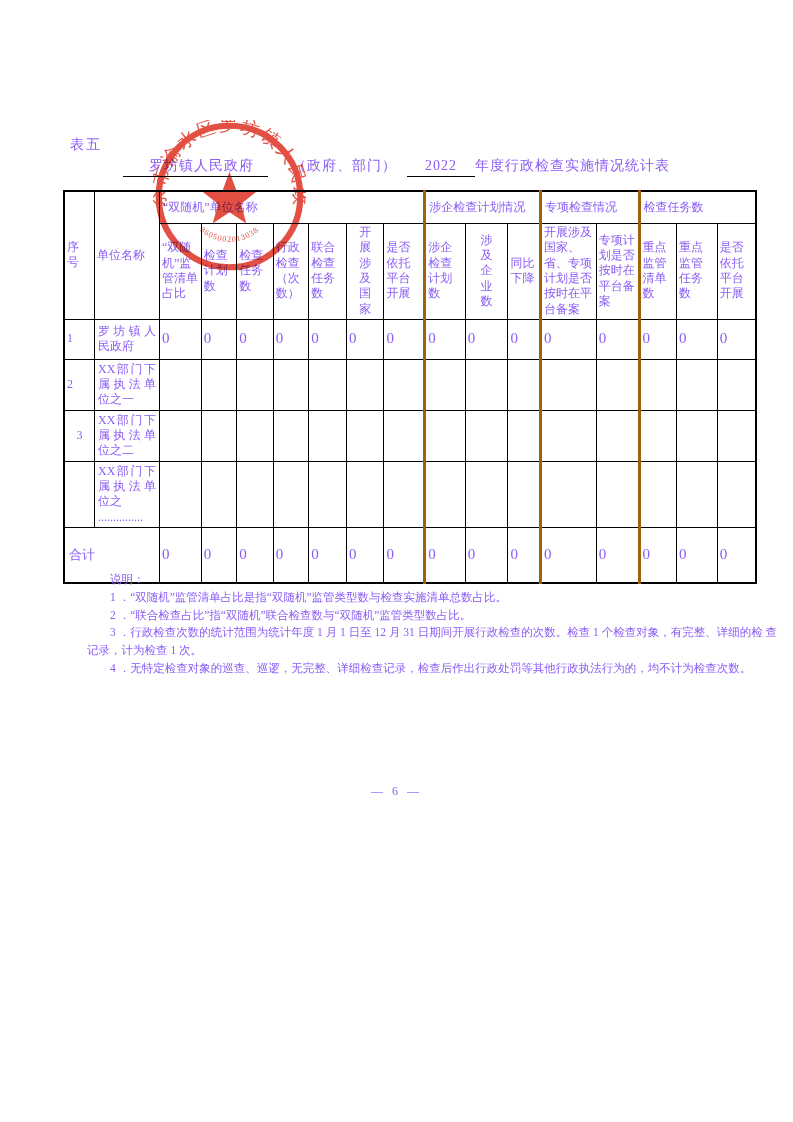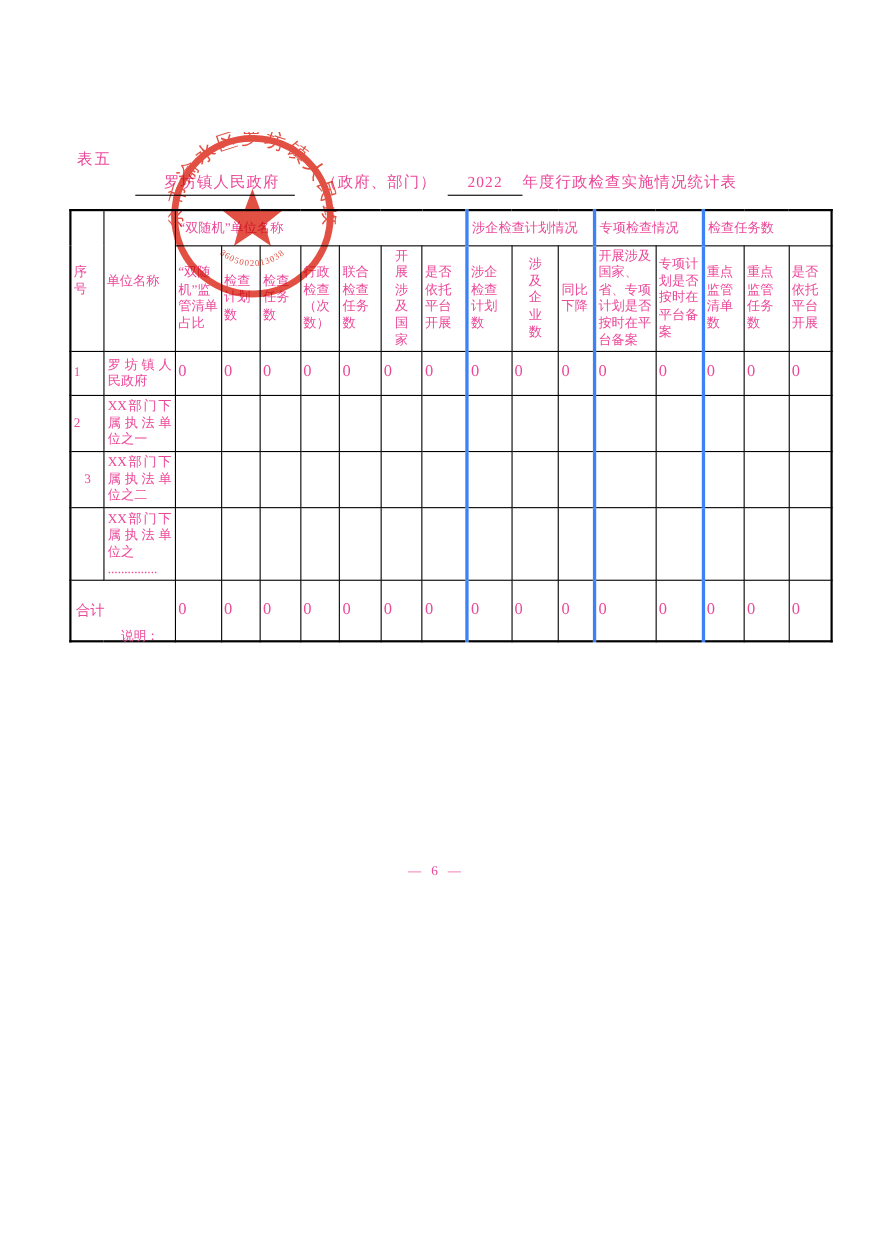--- a/index.html
+++ b/index.html
@@ -1,18 +1,18 @@
 <!DOCTYPE html>
 <html><head>
 <meta charset="utf-8">
 <style>
   html,body{margin:0;padding:0;background:#ffffff;}
   .page{
     position:relative;width:793px;height:1122px;background:#fff;overflow:hidden;
-    font-family:"Liberation Serif","DejaVu Serif",serif;color:#ec4899;
+    font-family:"Liberation Serif","DejaVu Serif",serif;color:#8b5cf6;
   }
   .table-label{position:absolute;left:70px;top:136px;font-size:14px;letter-spacing:2px;}
   .title{position:absolute;top:157px;left:0;width:100%;text-align:center;font-size:14px;letter-spacing:1px;white-space:nowrap;}
   .title .u{display:inline-block;border-bottom:1px solid #000;line-height:1.25;}
   .u-unit{padding:0 14px 1px 26px;}
   .u-year{padding:0 18px 1px 18px;margin-left:10px;}
   .title .scope{margin-left:24px;}
 
   table.tbl{
     position:absolute;left:63px;top:190px;width:694px;
@@ -22,21 +22,21 @@
   .tbl th,.tbl td{
     border:1px solid #000;font-weight:normal;vertical-align:middle;
     text-align:left;word-break:break-all;line-height:1.28;padding:1px 2px;
   }
   .tbl th.corner .inner{font-size:12px;}
   .tbl th.seq .inner{width:1em;}
   .tbl th.group{font-size:12px;padding-left:3px;}
   .tbl th.sub{font-size:12px;}
   .tbl th.sub .inner{margin:0;}
   .tbl th.v1 .inner{width:1em;margin:0 auto;}
-  .tbl .gsep{border-left:3px solid #3b82f6;}
+  .tbl .gsep{border-left:3px solid #a16207;}
   .tbl td.no{font-size:12px;padding-left:2px;}
   .tbl td.name{font-size:12px;text-align:justify;white-space:pre-line;padding:2px 3px;}
   .tbl td.total{font-size:13px;padding-left:4px;white-space:normal;}
   .tbl td.val{font-size:15px;padding-left:2px;}
 
   .notes{position:absolute;left:87px;top:571px;width:698px;font-size:11.5px;line-height:1.55;}
   .notes p{margin:0;text-indent:2em;}
 
   .footer{position:absolute;top:784px;left:0;width:100%;text-align:center;font-size:12px;letter-spacing:3px;}
 
@@ -229,20 +229,26 @@
           <td class="val">0</td>
           <td class="val gsep">0</td>
           <td class="val">0</td>
           <td class="val">0</td>
         </tr>
       </tbody>
     </table>
 
   <div class="notes">
     <p class="notes-heading">说明：</p>
+    <div>
+        <p>1 ．“双随机”监管清单占比是指“双随机”监管类型数与检查实施清单总数占比。</p>
+        <p>2 ．“联合检查占比”指“双随机”联合检查数与“双随机”监管类型数占比。</p>
+        <p>3 ．行政检查次数的统计范围为统计年度 1 月 1 日至 12 月 31 日期间开展行政检查的次数。检查 1 个检查对象，有完整、详细的检 查记录，计为检查 1 次。</p>
+        <p>4 ．无特定检查对象的巡查、巡逻，无完整、详细检查记录，检查后作出行政处罚等其他行政执法行为的，均不计为检查次数。</p>
+      </div>
   </div>
 
   <div class="footer">— 6 —</div>
 
   <svg class="seal" viewBox="0 0 160 160">
     <circle cx="80" cy="80" r="74" fill="none" stroke="#dd3224" stroke-width="6.5"></circle>
     <polygon points="80,54 87.35,73.9 108.5,74.7 91.9,87.9 97.6,108.3 80,96.5 62.4,108.3 68.1,87.9 51.5,74.7 72.65,73.9" fill="#dd3224"></polygon>
     <path id="sealTopArc" d="M 14.5,98 A 68,68 0 1 1 145.5,98" fill="none"></path>
     <path id="sealBottomArc" d="M 39,103.5 A 47,47 0 0 0 121,103.5" fill="none"></path>
     <text font-size="19" fill="#dd3224" letter-spacing="2.5" font-family="serif">

